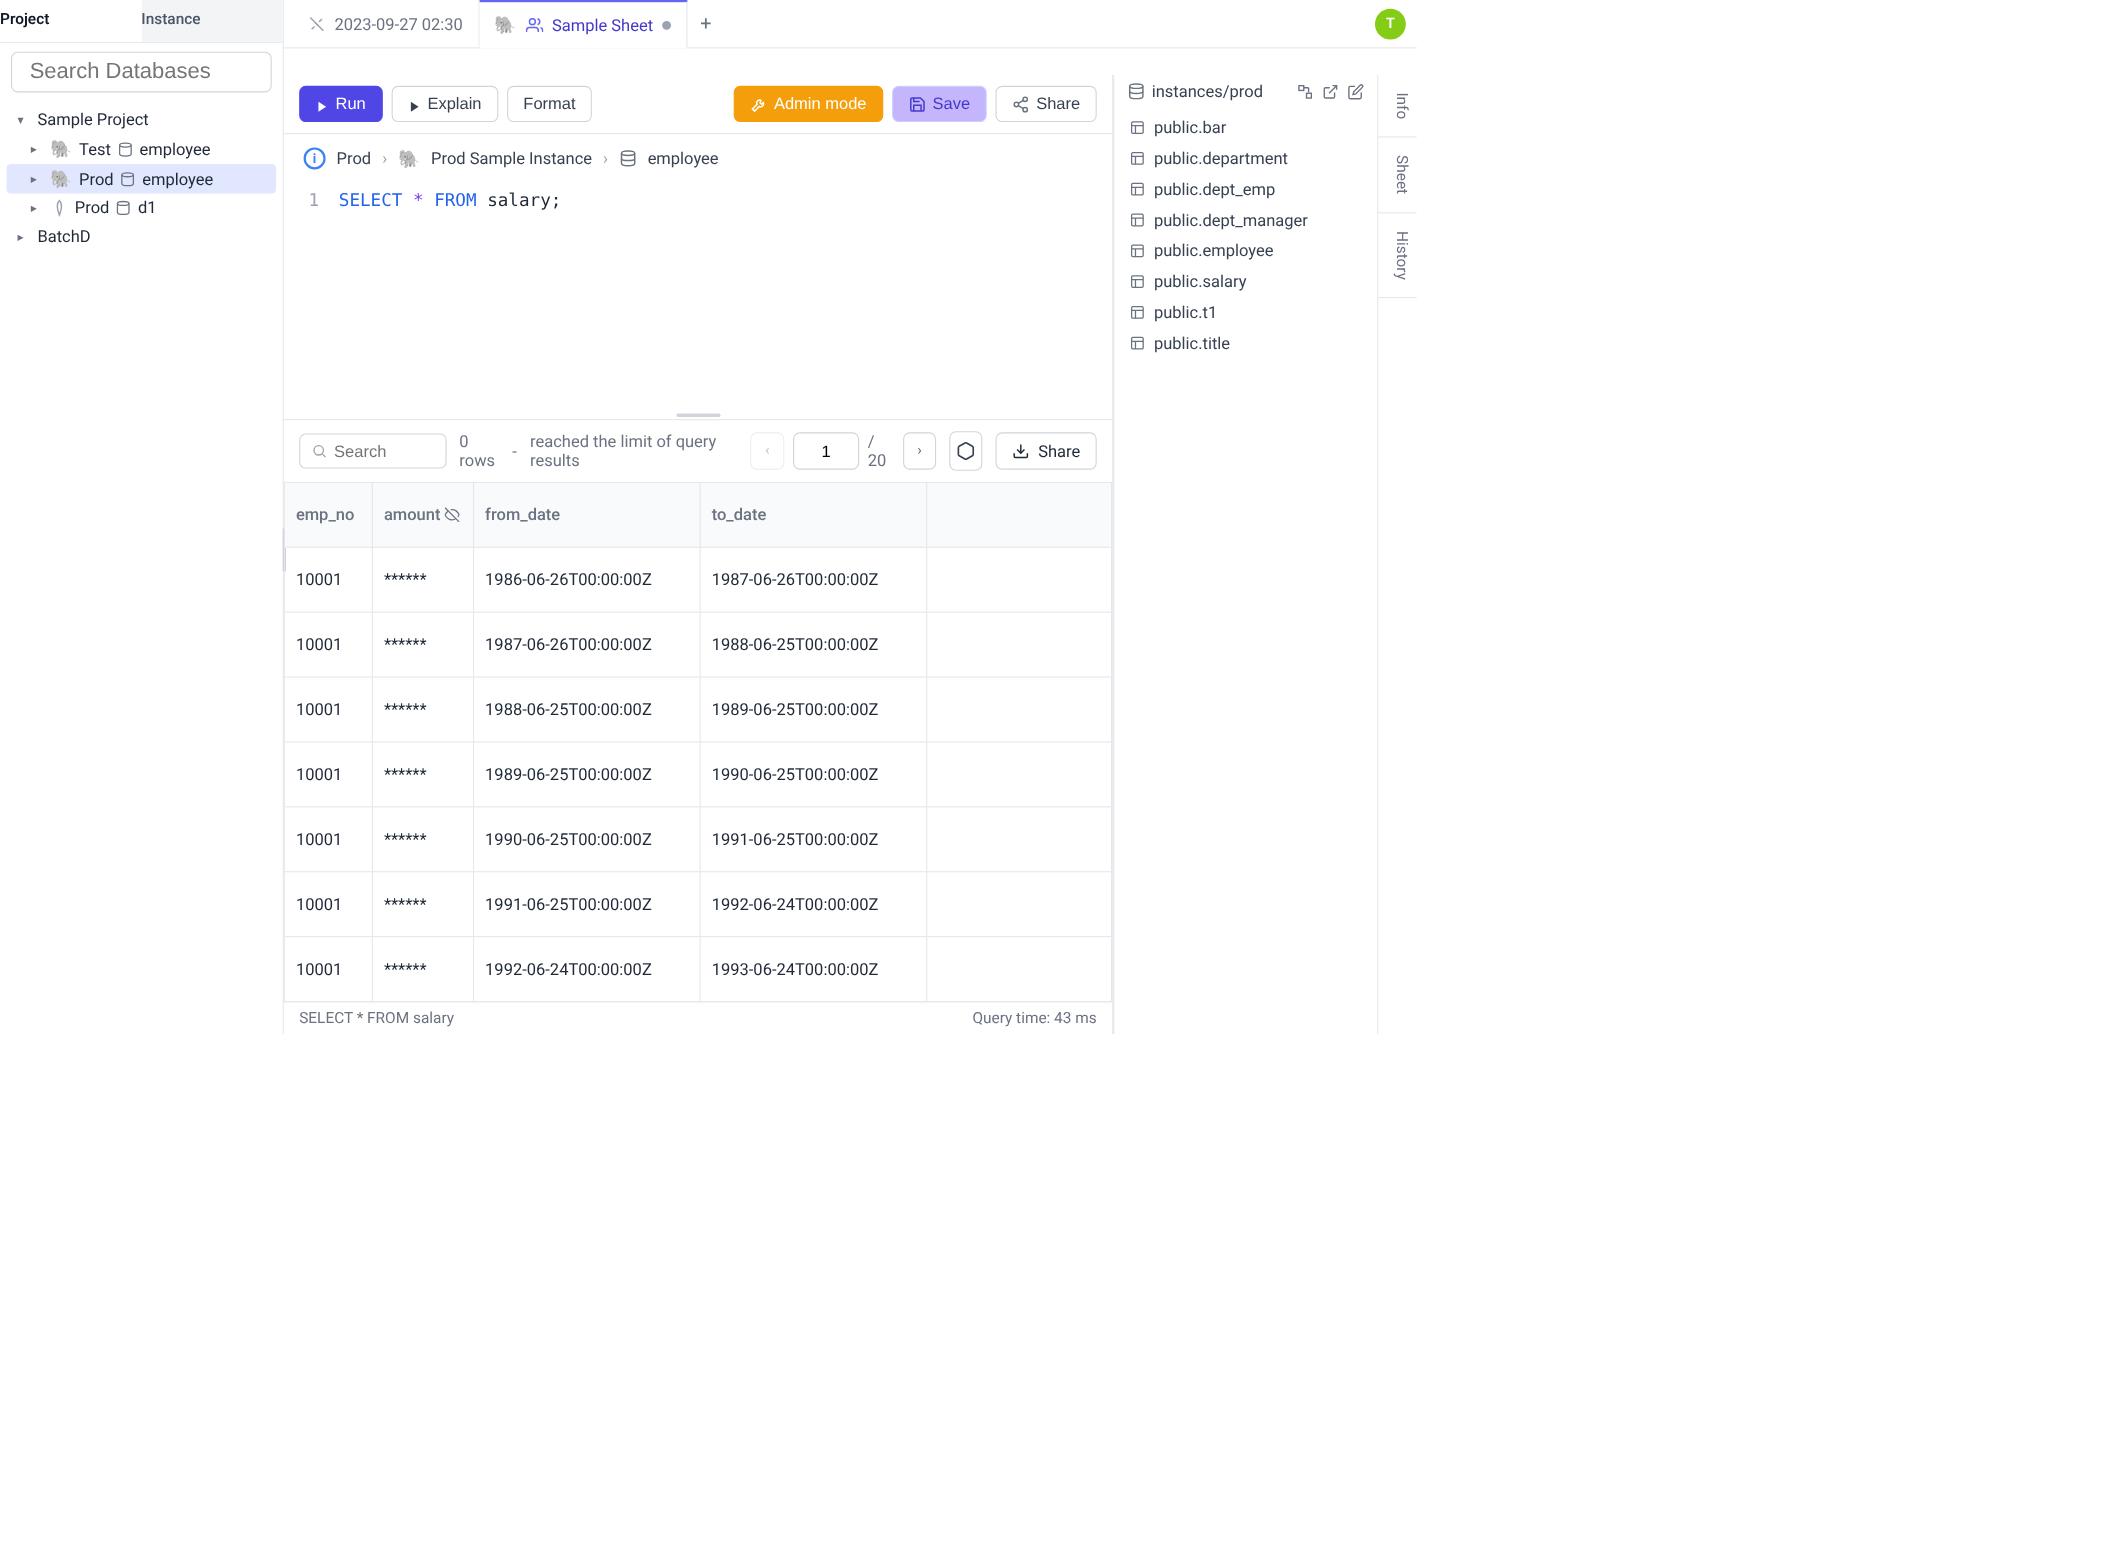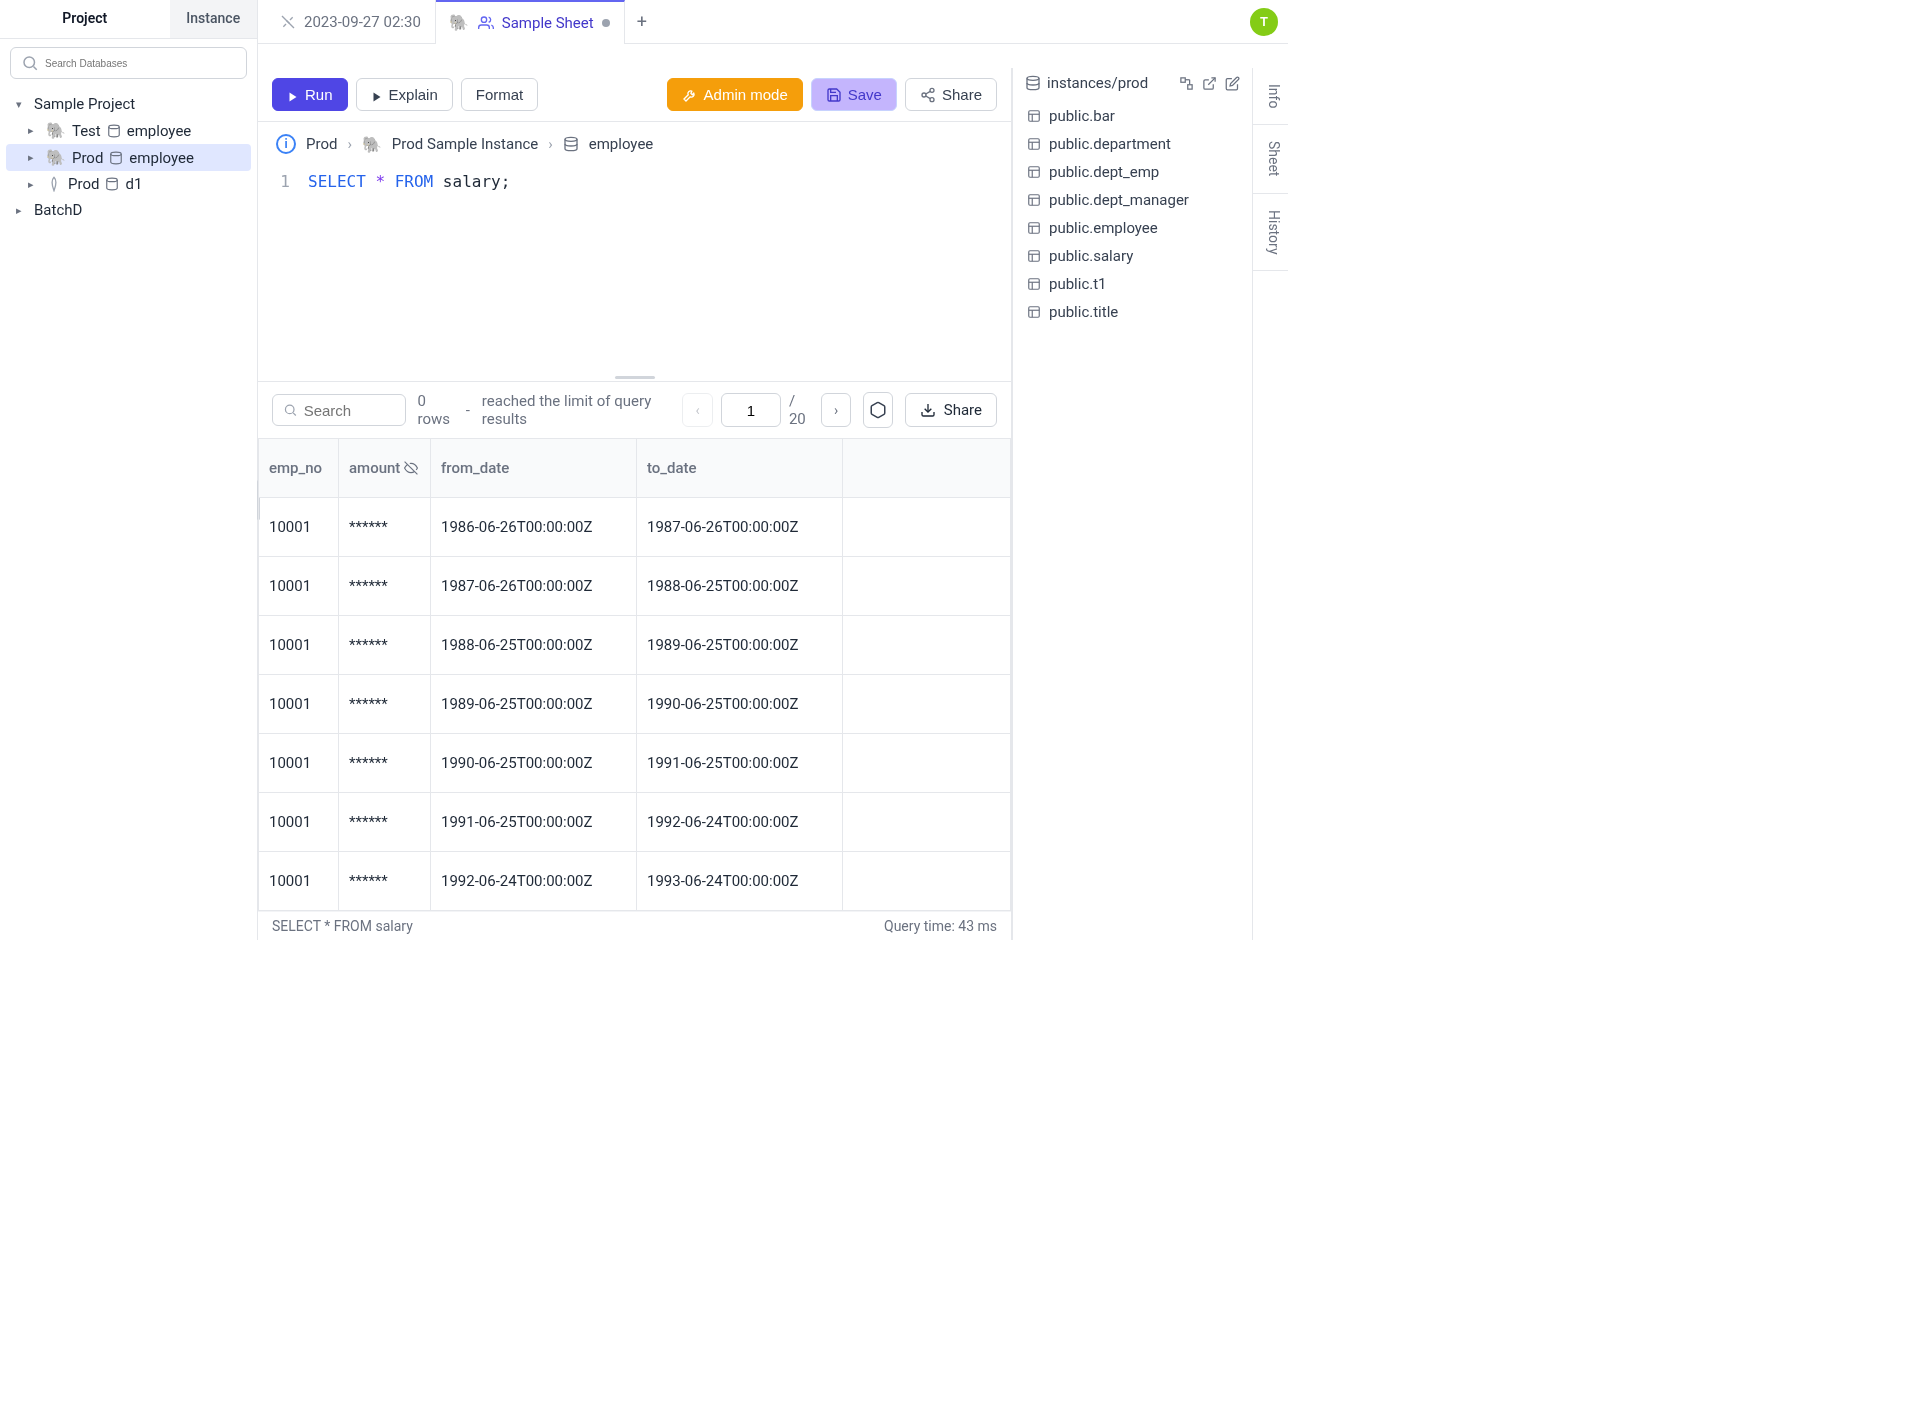--- a/index.html
+++ b/index.html
@@ -2,26 +2,26 @@
 <html><head>
 <meta charset="utf-8">
 <style>
 * { box-sizing: border-box; margin: 0; padding: 0; }
 body { font-family: -apple-system, BlinkMacSystemFont, "Segoe UI", Roboto, sans-serif; font-size: 14px; color: #1f2937; background: #fff; overflow: hidden; }
 .app { display: flex; height: 940px; width: 1288px; }
 
 
 .sidebar { width: 258px; border-right: 1px solid #e5e7eb; display: flex; flex-direction: column; }
 .sidebar-tabs { display: flex; border-bottom: 1px solid #e5e7eb; }
-.sidebar-tab { flex: 1; padding: 10px 0; text-align: center; font-weight: 500; cursor: pointer; color: #4b5563; margin-left: 41px; }
+.sidebar-tab { flex: 1; padding: 10px 0; text-align: left; font-weight: 500; cursor: pointer; color: #4b5563; }
 .sidebar-tab.active { background: #fff; color: #111827; font-weight: 600; border-bottom: 2px solid transparent; position: relative; }
 .sidebar-tab:not(.active) { background: #f3f4f6; }
 .sidebar-search { padding: 8px 10px; }
 .search-wrap { display: flex; align-items: center; border: 1px solid #d1d5db; border-radius: 6px; padding: 6px 10px; gap: 6px; }
-.search-wrap input { border: none; outline: none; flex: 1; font-size: 10px; color: #374151; background: transparent; }
+.search-wrap input { border: none; outline: none; flex: 1; font-size: 20px; color: #374151; background: transparent; }
 .tree { padding: 4px 6px; font-size: 15px; }
 .tree-row { display: flex; align-items: center; gap: 6px; padding: 4px 6px; border-radius: 4px; cursor: pointer; }
 .tree-row.selected { background: #e0e7ff; }
 .tree-row.l1 { padding-left: 10px; }
 .tree-row.l2 { padding-left: 22px; }
 .caret { width: 12px; font-size: 11px; color: #6b7280; }
 .pg-icon { color: #3b5998; font-size:16px; }
 
 
 .main { flex: 1; display: flex; flex-direction: column; position: relative; gap: 24px; }

